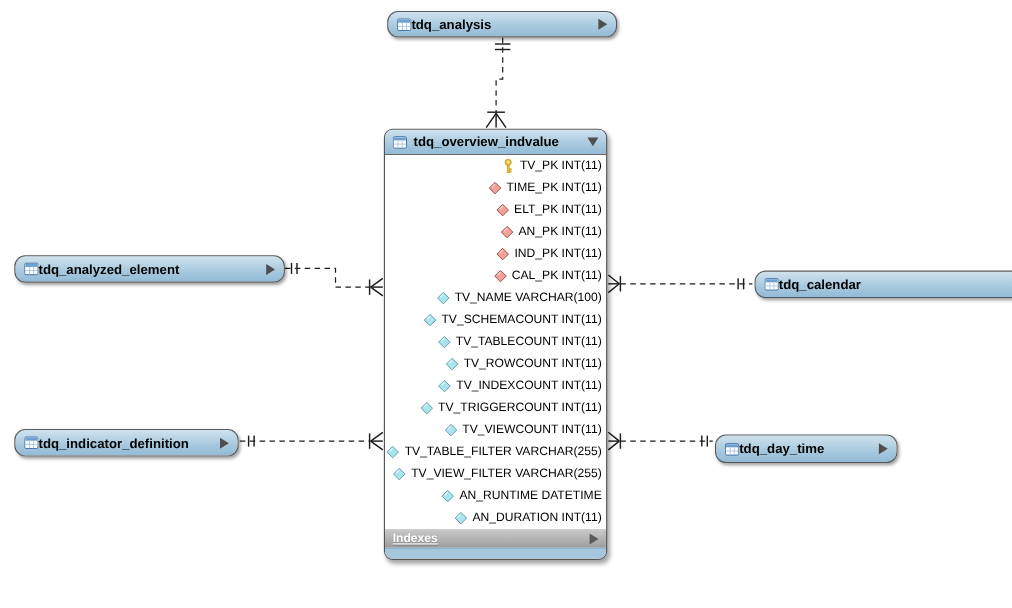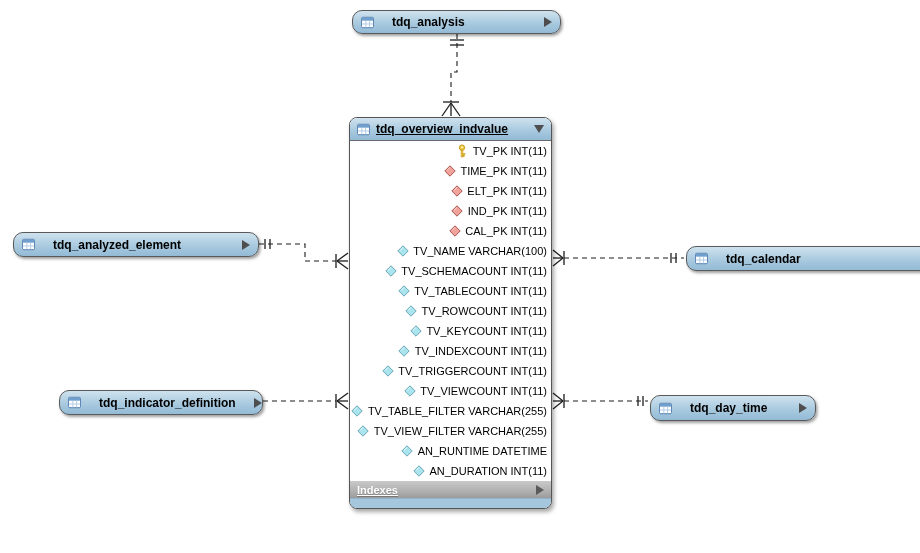--- a/index.html
+++ b/index.html
@@ -2,21 +2,21 @@
 <html style="--table-header-blue: #a9cadf; --table-header-light: #cfe2ee; --table-footer-blue: #a4c7de; --indexes-gray: #b0b0b0; --primary-key-yellow: #f2c93f; --foreign-key-red: #f1a29a; --attribute-cyan: #aae5ef; --line-color: #1c1c1c;"><head>
 <meta charset="utf-8">
 <style>
   html,body{margin:0;padding:0;background:#fff;}
   #canvas{
     position:relative;width:920px;height:553px;background:#ffffff;overflow:hidden;
     font-family:"Liberation Sans",sans-serif;
   }
   
   .pill{
-    position:absolute;display:flex;align-items:center;gap:18px;
+    position:absolute;display:flex;align-items:center;gap:0;
     padding:0 8px;box-sizing:border-box;
     border:1px solid #5a5a5a;border-radius:10px;
     background:linear-gradient(180deg,var(--table-header-light,#cfe2ee) 0%,var(--table-header-blue,#a9cadf) 55%,#93bad6 100%);
     box-shadow:1.5px 2px 3px rgba(0,0,0,.38);
     justify-content:space-between;
   }
   .pill .tname{font-weight:bold;font-size:12px;color:#000;white-space:nowrap;}
   .arrow-right{
     width:0;height:0;margin-left:auto;
     border-left:8px solid #4e4e4e;border-top:5px solid transparent;border-bottom:5px solid transparent;
@@ -29,21 +29,21 @@
   #overview-table{
     position:absolute;left:349px;top:117px;width:203px;box-sizing:border-box;
     border:1px solid #555;border-radius:8px;background:#fff;
     box-shadow:2px 3px 4px rgba(0,0,0,.35);overflow:hidden;
   }
   #overview-header{
     display:flex;align-items:center;gap:6px;height:22px;padding:0 7px;
     background:linear-gradient(180deg,var(--table-header-light,#cfe2ee) 0%,var(--table-header-blue,#a9cadf) 55%,#93bad6 100%);
     border-bottom:1px solid #6b6b6b;
   }
-  #overview-header .tname{font-weight:bold;font-size:12px;color:#000;white-space:nowrap;text-decoration:underline;}
+  #overview-header .tname{font-weight:bold;font-size:12px;color:#000;white-space:nowrap;}
   .col-row{
     display:flex;align-items:center;gap:4px;height:20px;padding:0 4px 0 5px;background:#fff;justify-content:flex-end;
   }
   .col-row .col-text{font-size:11px;color:#000;white-space:nowrap;}
   .col-icon{width:13px;height:14px;display:inline-flex;align-items:center;justify-content:center;flex:0 0 13px;}
   #indexes-bar{
     display:flex;align-items:center;height:17px;padding:0 7px;
     background:linear-gradient(180deg,#c9c9c9 0%,var(--indexes-gray,#b0b0b0) 60%,#9b9b9b 100%);
   }
   #indexes-bar .ilabel{font-weight:bold;font-size:11px;color:#fff;text-shadow:0 1px 1px rgba(0,0,0,.25);text-decoration:underline;}
@@ -143,21 +143,21 @@
           <rect x="1.2" y="1.2" width="12.6" height="3.2" fill="#6f9fce"></rect>
           <line x1="5.6" y1="4.5" x2="5.6" y2="12.2" stroke="#a9c6e2" stroke-width="1"></line>
           <line x1="9.9" y1="4.5" x2="9.9" y2="12.2" stroke="#a9c6e2" stroke-width="1"></line>
           <line x1="1" y1="8.2" x2="14" y2="8.2" stroke="#a9c6e2" stroke-width="1"></line>
         </svg>
       </span>
     <span class="tname">tdq_analyzed_element</span>
     <span class="arrow-right"></span>
   </div>
 
-  <div class="pill" style="left:13px;top:390px;width:204px;height:25px;margin-left:46px;">
+  <div class="pill" style="left:13px;top:390px;width:204px;height:25px;">
     <span class="col-icon table-glyph">
         <svg width="15" height="13" viewBox="0 0 15 13">
           <rect x="0.5" y="0.5" width="14" height="12" rx="1.5" fill="#fff" stroke="#3f6fa8"></rect>
           <rect x="1.2" y="1.2" width="12.6" height="3.2" fill="#6f9fce"></rect>
           <line x1="5.6" y1="4.5" x2="5.6" y2="12.2" stroke="#a9c6e2" stroke-width="1"></line>
           <line x1="9.9" y1="4.5" x2="9.9" y2="12.2" stroke="#a9c6e2" stroke-width="1"></line>
           <line x1="1" y1="8.2" x2="14" y2="8.2" stroke="#a9c6e2" stroke-width="1"></line>
         </svg>
       </span>
     <span class="tname">tdq_indicator_definition</span>
@@ -233,20 +233,29 @@
     <div class="col-row">
       <span class="col-icon">
             <svg width="12" height="12" viewBox="0 0 12 12">
               <path d="M6 0.8 L11.2 6 L6 11.2 L0.8 6 Z" fill="var(--foreign-key-red,#f1a29a)" stroke="#9e4a42" stroke-width="0.9"></path>
               <path d="M6 2.4 L3.2 5.2" stroke="#fbd9d5" stroke-width="1" fill="none"></path>
             </svg>
           </span>
       <span class="col-text">ELT_PK INT(11)</span>
     </div>
 
+    <div class="col-row">
+      <span class="col-icon">
+            <svg width="12" height="12" viewBox="0 0 12 12">
+              <path d="M6 0.8 L11.2 6 L6 11.2 L0.8 6 Z" fill="var(--foreign-key-red,#f1a29a)" stroke="#9e4a42" stroke-width="0.9"></path>
+              <path d="M6 2.4 L3.2 5.2" stroke="#fbd9d5" stroke-width="1" fill="none"></path>
+            </svg>
+          </span>
+      <span class="col-text">AN_PK INT(11)</span>
+    </div>
 
     <div class="col-row">
       <span class="col-icon">
             <svg width="12" height="12" viewBox="0 0 12 12">
               <path d="M6 0.8 L11.2 6 L6 11.2 L0.8 6 Z" fill="var(--foreign-key-red,#f1a29a)" stroke="#9e4a42" stroke-width="0.9"></path>
               <path d="M6 2.4 L3.2 5.2" stroke="#fbd9d5" stroke-width="1" fill="none"></path>
             </svg>
           </span>
       <span class="col-text">IND_PK INT(11)</span>
     </div>
@@ -295,29 +304,20 @@
     <div class="col-row">
       <span class="col-icon">
             <svg width="12" height="12" viewBox="0 0 12 12">
               <path d="M6 0.8 L11.2 6 L6 11.2 L0.8 6 Z" fill="var(--attribute-cyan,#aae5ef)" stroke="#5f9dab" stroke-width="0.9"></path>
               <path d="M6 2.4 L3.2 5.2" stroke="#eafbfd" stroke-width="1" fill="none"></path>
             </svg>
           </span>
       <span class="col-text">TV_ROWCOUNT INT(11)</span>
     </div>
 
-    <div class="col-row">
-      <span class="col-icon">
-            <svg width="12" height="12" viewBox="0 0 12 12">
-              <path d="M6 0.8 L11.2 6 L6 11.2 L0.8 6 Z" fill="var(--attribute-cyan,#aae5ef)" stroke="#5f9dab" stroke-width="0.9"></path>
-              <path d="M6 2.4 L3.2 5.2" stroke="#eafbfd" stroke-width="1" fill="none"></path>
-            </svg>
-          </span>
-      <span class="col-text">TV_KEYCOUNT INT(11)</span>
-    </div>
 
     <div class="col-row">
       <span class="col-icon">
             <svg width="12" height="12" viewBox="0 0 12 12">
               <path d="M6 0.8 L11.2 6 L6 11.2 L0.8 6 Z" fill="var(--attribute-cyan,#aae5ef)" stroke="#5f9dab" stroke-width="0.9"></path>
               <path d="M6 2.4 L3.2 5.2" stroke="#eafbfd" stroke-width="1" fill="none"></path>
             </svg>
           </span>
       <span class="col-text">TV_INDEXCOUNT INT(11)</span>
     </div>

